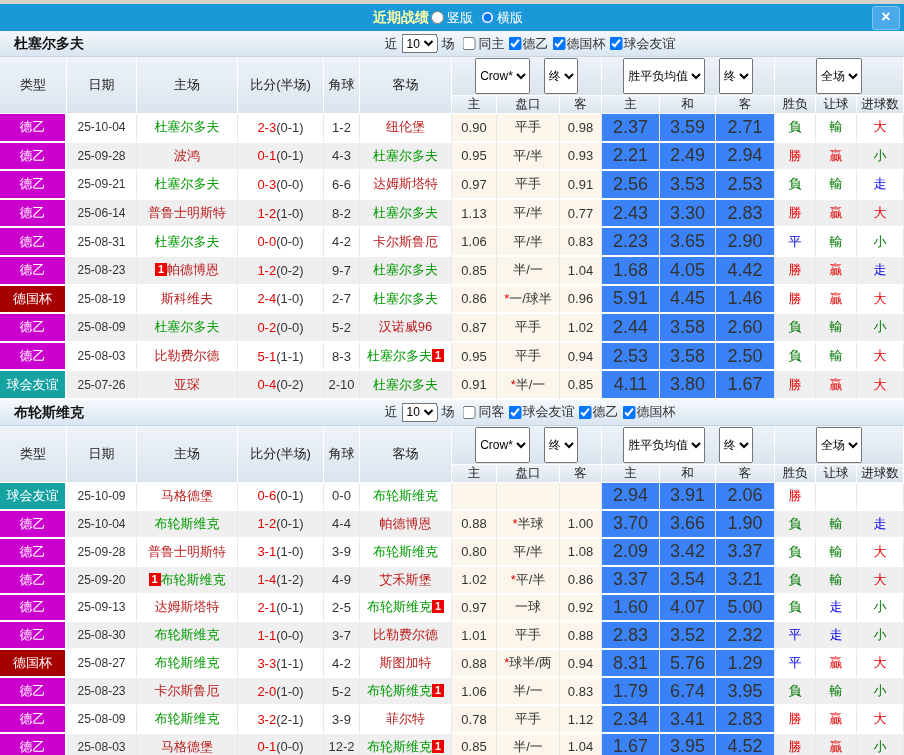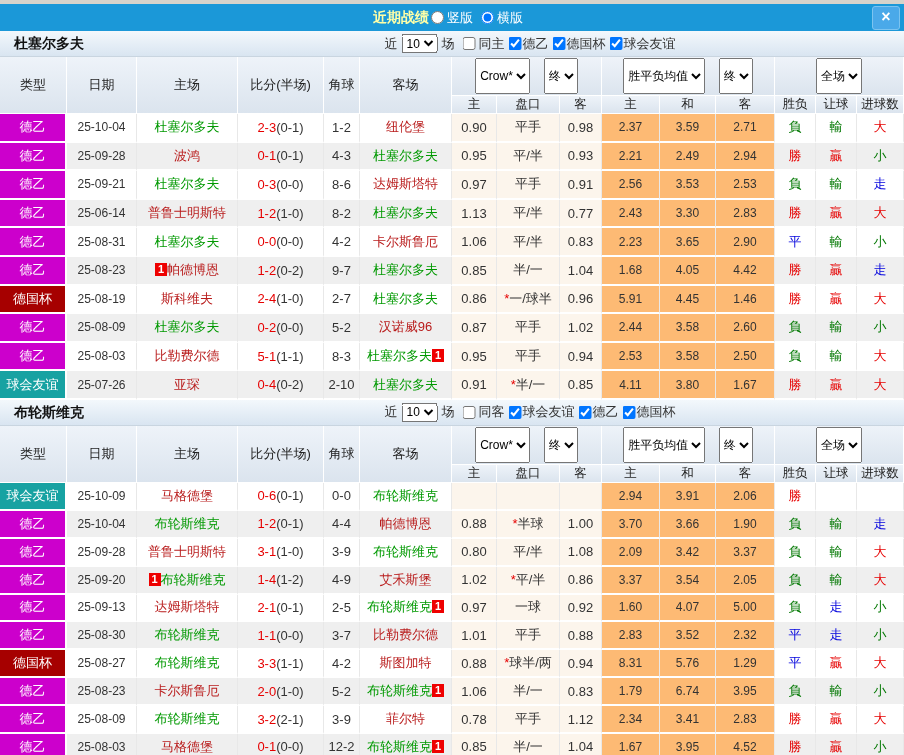--- a/index.html
+++ b/index.html
@@ -29,21 +29,21 @@
   .grid tr.h2 th{height:15px;line-height:15px;font-size:12.5px;}
   .grid th.grp select{font-size:12px;height:36px;margin:0 5px;}
   .grid td{box-sizing:border-box;border-right:1px solid #e8e8e8;border-bottom:2px solid #fff;
            text-align:center;overflow:hidden;white-space:nowrap;background:#fff;}
   .s0 tbody td{height:28.6px;}
   .s1 tbody td{height:27.9px;}
   tbody tr:nth-child(even) td:not(.od):not(.av):not(.lg){background:#efefef;}
   td.lg{color:#fff;font-size:13px;border-right:2px solid #fff;}
   td.dt{font-size:12px;color:#333;}
   td.od{background:#fcf5ec;font-size:13px;}
-  td.av{background:#fdba74;font-size:12px;margin-left:36px;}
+  td.av{background:#3b82f6;font-size:18px;margin-left:36px;}
   td.rs{font-size:13px;}
   .tn{color:#b91c1c;cursor:pointer;}
   .tn.fc{color:#009900;}
   .b1{display:inline-block;background:#ee0000;color:#fff;font-size:11px;font-weight:bold;line-height:13px;
       width:12px;height:13px;text-align:center;vertical-align:1px;}
   .ft{color:#e60000;}
   .ht{color:#333;}
   .star{color:#e60000;}
   .cr{color:#e60000;}
   .cg{color:#007700;}
@@ -177,21 +177,21 @@
             <td class="av">2.94</td>
             <td class="rs cr">勝</td>
             <td class="rs cr">贏</td>
             <td class="rs cg">小</td>
           </tr>
           <tr>
             <td class="lg" style="background: rgb(204, 0, 204);">德乙</td>
             <td class="dt">25-09-21</td>
             <td class="tm"><span class="tn fc">杜塞尔多夫</span></td>
             <td class="sc"><span class="ft">0-3</span><span class="ht">(0-0)</span></td>
-            <td class="cn">8-6</td>
+            <td class="cn">6-6</td>
             <td class="tm"><span class="tn">达姆斯塔特</span></td>
             <td class="od">0.97</td>
             <td class="od">平手</td>
             <td class="od">0.91</td>
             <td class="av">2.56</td>
             <td class="av">3.53</td>
             <td class="av">2.53</td>
             <td class="rs cg">負</td>
             <td class="rs cg">輸</td>
             <td class="rs cb">走</td>
@@ -449,21 +449,21 @@
             <td class="dt">25-09-20</td>
             <td class="tm"><span class="b1">1</span><span class="tn fc">布轮斯维克</span></td>
             <td class="sc"><span class="ft">1-4</span><span class="ht">(1-2)</span></td>
             <td class="cn">4-9</td>
             <td class="tm"><span class="tn">艾禾斯堡</span></td>
             <td class="od">1.02</td>
             <td class="od"><span class="star">*</span>平/半</td>
             <td class="od">0.86</td>
             <td class="av">3.37</td>
             <td class="av">3.54</td>
-            <td class="av">2.05</td>
+            <td class="av">3.21</td>
             <td class="rs cg">負</td>
             <td class="rs cg">輸</td>
             <td class="rs cr">大</td>
           </tr>
           <tr>
             <td class="lg" style="background: rgb(204, 0, 204);">德乙</td>
             <td class="dt">25-09-13</td>
             <td class="tm"><span class="tn">达姆斯塔特</span></td>
             <td class="sc"><span class="ft">2-1</span><span class="ht">(0-1)</span></td>
             <td class="cn">2-5</td>

